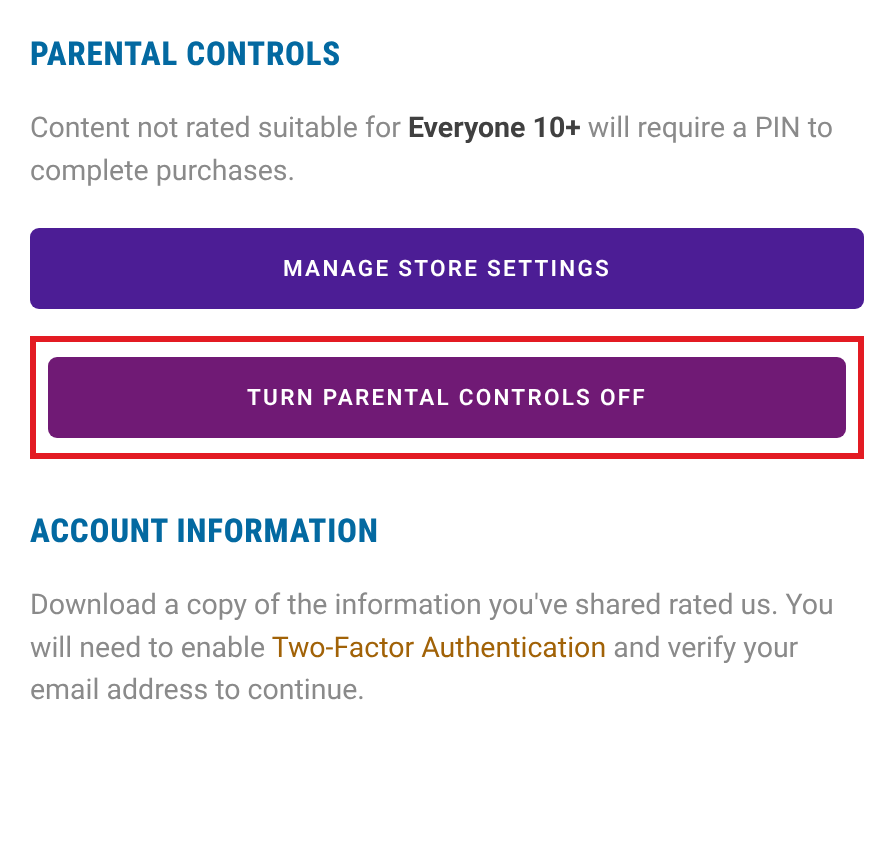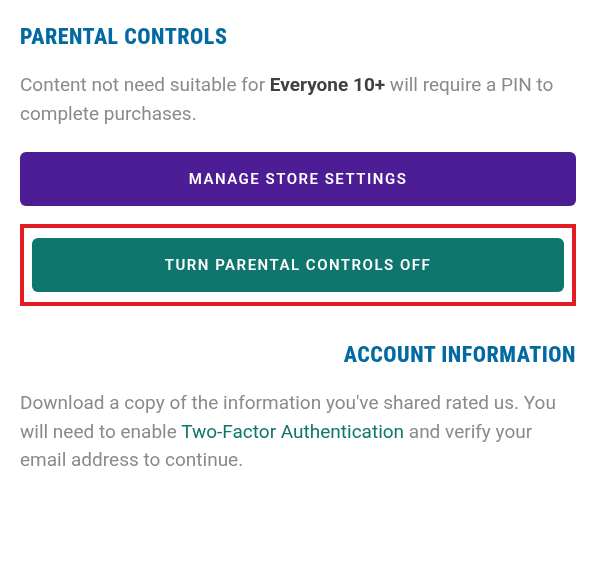--- a/index.html
+++ b/index.html
@@ -44,43 +44,42 @@
       text-align: center;
       cursor: pointer;
       color: #ffffff;
       font-family: inherit;
     }
     .btn-primary {
       background: #4c1d95;
       margin-bottom: 18px;
     }
     .btn-secondary {
-      background: #0f766e;
+      background: #701a75;
     }
     .highlight-wrapper {
       border: 4px solid #e31b23;
       padding: 10px 8px;
       margin-bottom: 36px;
     }
     .section-gap {
       margin-bottom: 22px;
-      text-align: right;
     }
     .link {
-      color: #0f766e;
+      color: #a16207;
       text-align: center;
     }
   </style>
 </head>
 <body>
 
 <h2 class="section-heading">PARENTAL CONTROLS</h2>
 
 <p class="description">
-  <span>Content not need suitable for </span><span class="bold">Everyone 10+</span><span> will require a PIN to complete purchases.</span>
+  <span>Content not rated suitable for </span><span class="bold">Everyone 10+</span><span> will require a PIN to complete purchases.</span>
 </p>
 
 <button class="btn btn-primary">MANAGE STORE SETTINGS</button>
 
 <div class="highlight-wrapper">
   <button class="btn btn-secondary">TURN PARENTAL CONTROLS OFF</button>
 </div>
 
 <h2 class="section-heading section-gap">ACCOUNT INFORMATION</h2>
 

